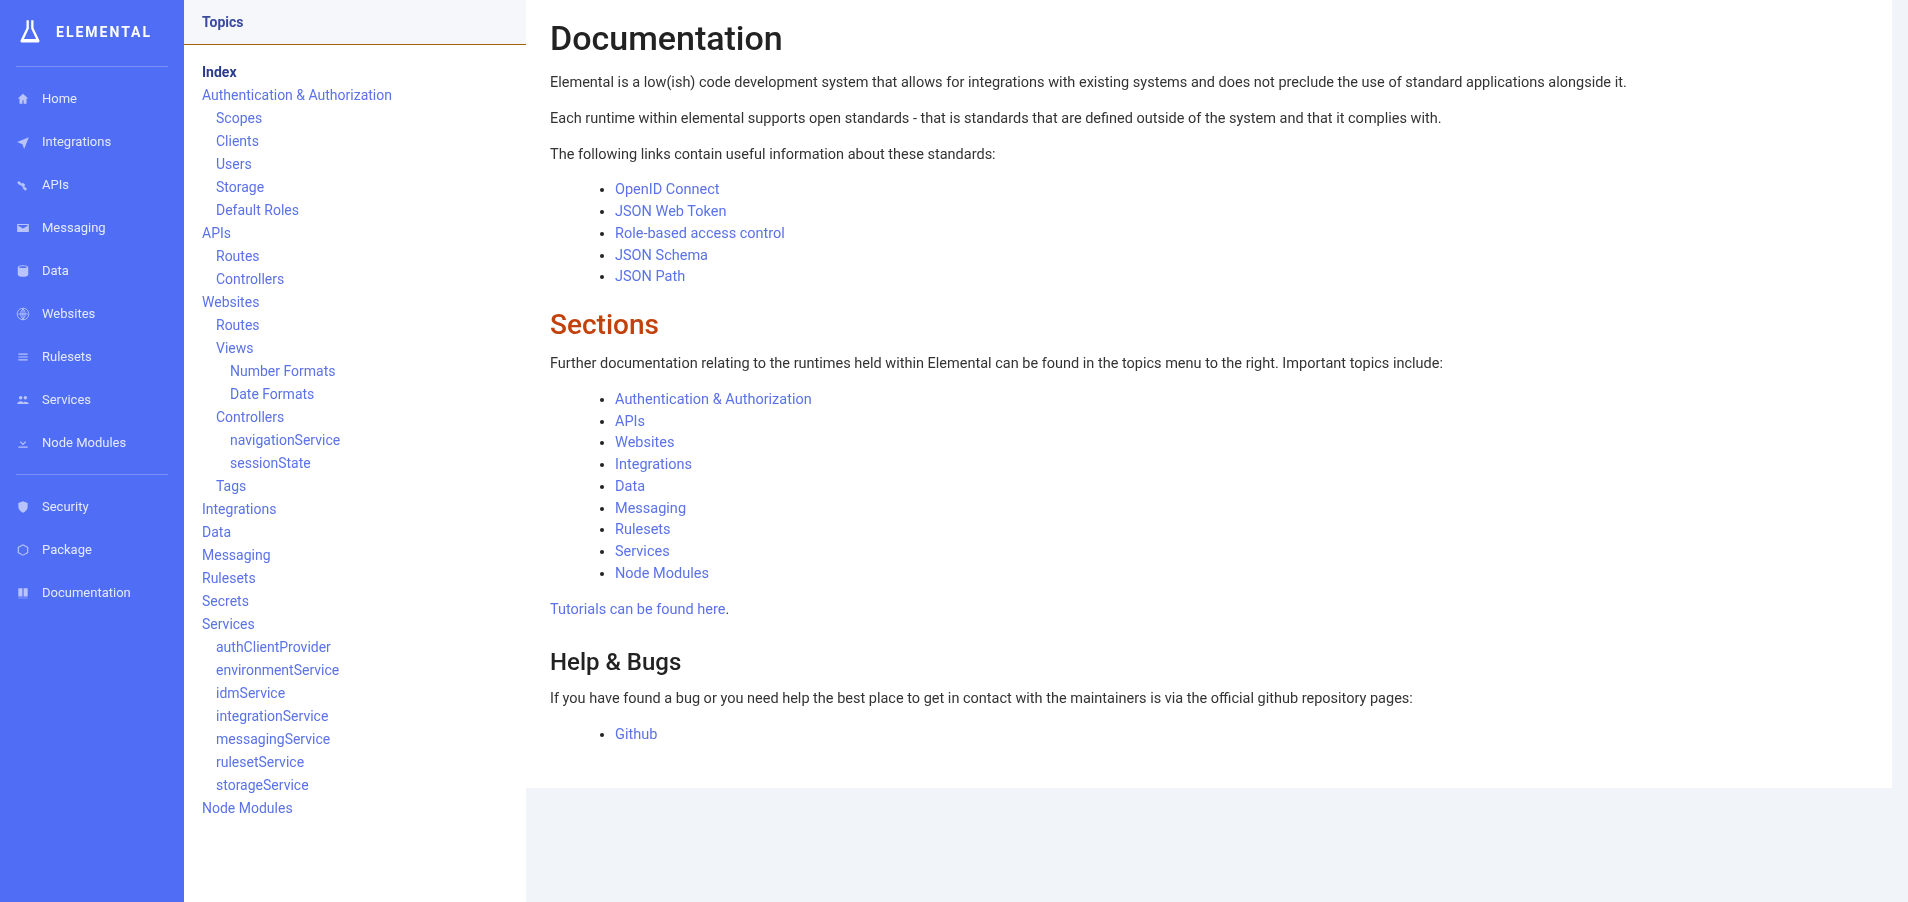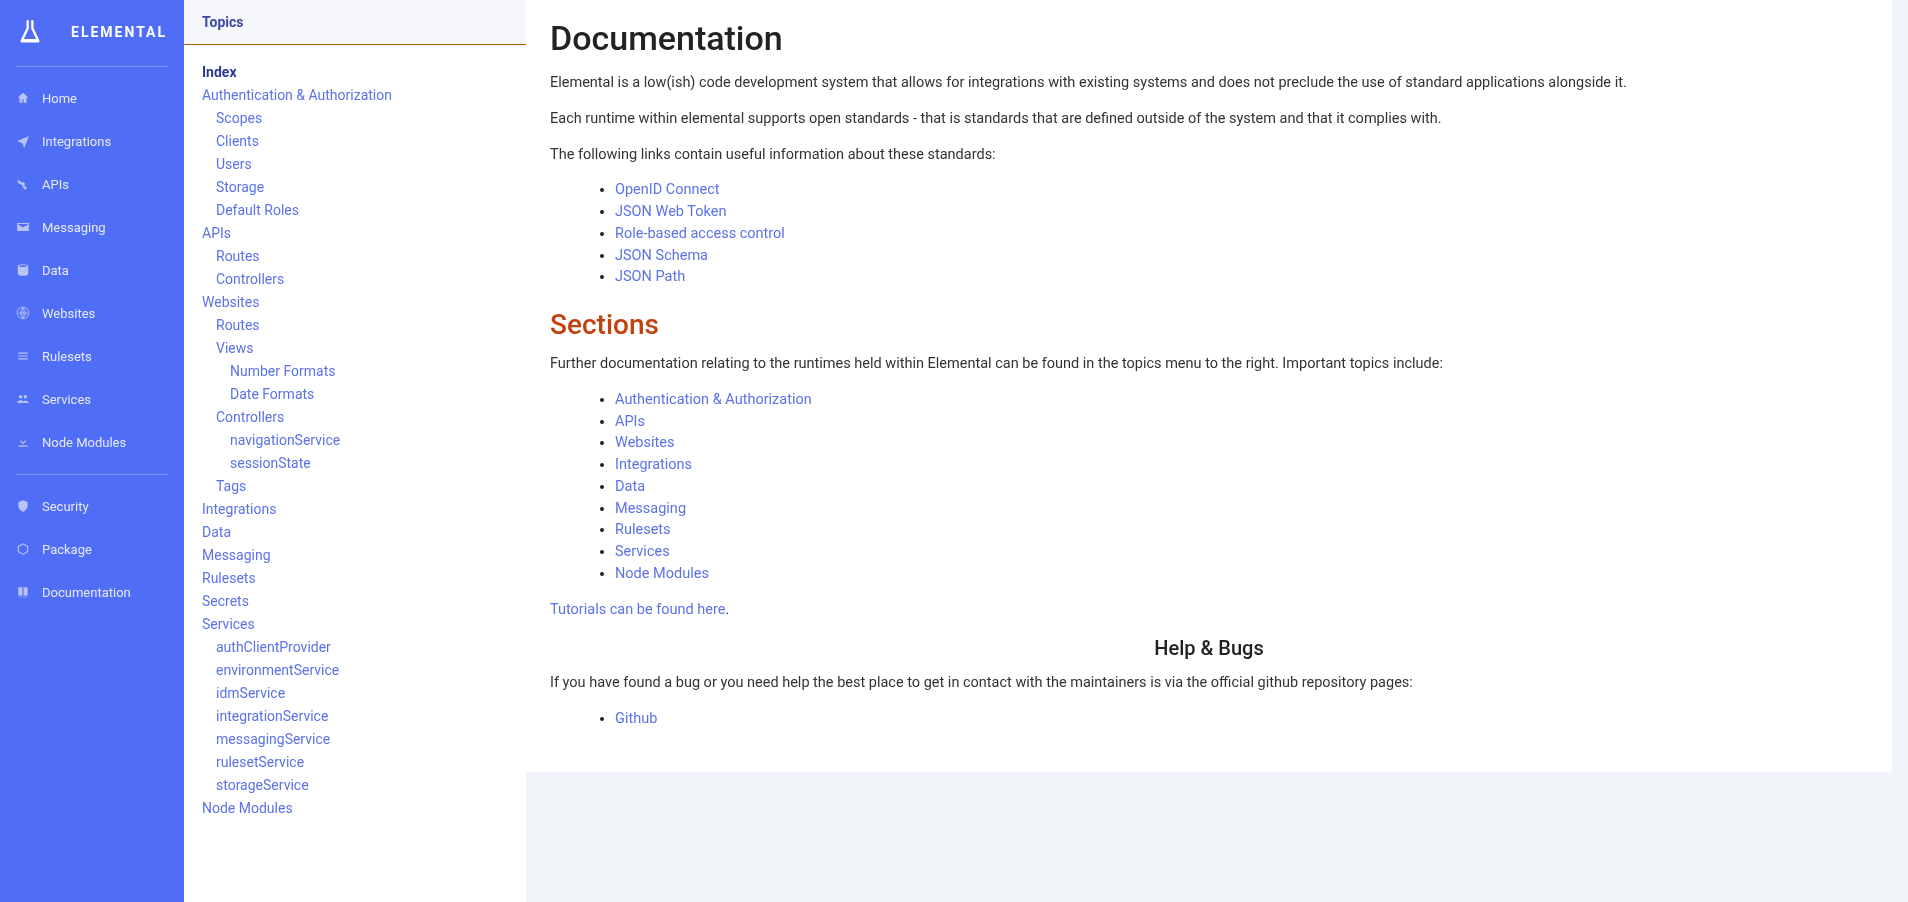--- a/index.html
+++ b/index.html
@@ -14,37 +14,37 @@
   width: 184px;
   background: #4f6df5;
   color: #fff;
   flex-shrink: 0;
   padding: 0;
 }
 .logo {
   display: flex;
   align-items: center;
   padding: 18px 16px 20px;
-  gap: 27px;
+  gap: 12px;
 }
 .logo-icon { width: 28px; height: 28px; }
 .logo-text {
   font-weight: 700;
   letter-spacing: 2px;
   font-size: 14px;
   color: #fff;
 }
 .nav-divider {
   border: none;
   border-top: 1px solid rgba(255,255,255,0.25);
   margin: 0 16px 10px;
 }
 .nav-item {
   display: flex;
-  align-items: flex-start;
+  align-items: center;
   gap: 12px;
   padding: 14px 16px;
   color: rgba(255,255,255,0.85);
   font-size: 13px;
   cursor: pointer;
 }
 .nav-icon {
   width: 14px;
   height: 14px;
   opacity: 0.7;
@@ -95,25 +95,24 @@
   color: #222;
   margin: 6px 0 14px;
 }
 .content h2 {
   font-size: 28px;
   font-weight: 500;
   color: #c2410c;
   margin: 20px 0 12px;
 }
 .content h3 {
-  font-size: 20px;
+  font-size: 24px;
   font-weight: 500;
   color: #222;
-  margin: 16px 0 12px;
-  text-align: center;
+  margin: 28px 0 12px;
 }
 .content p {
   font-size: 14.5px;
   color: #333;
   margin: 10px 0 14px;
   line-height: 1.5;
 }
 .content ul {
   padding-left: 34px;
   margin: 8px 0 14px;

